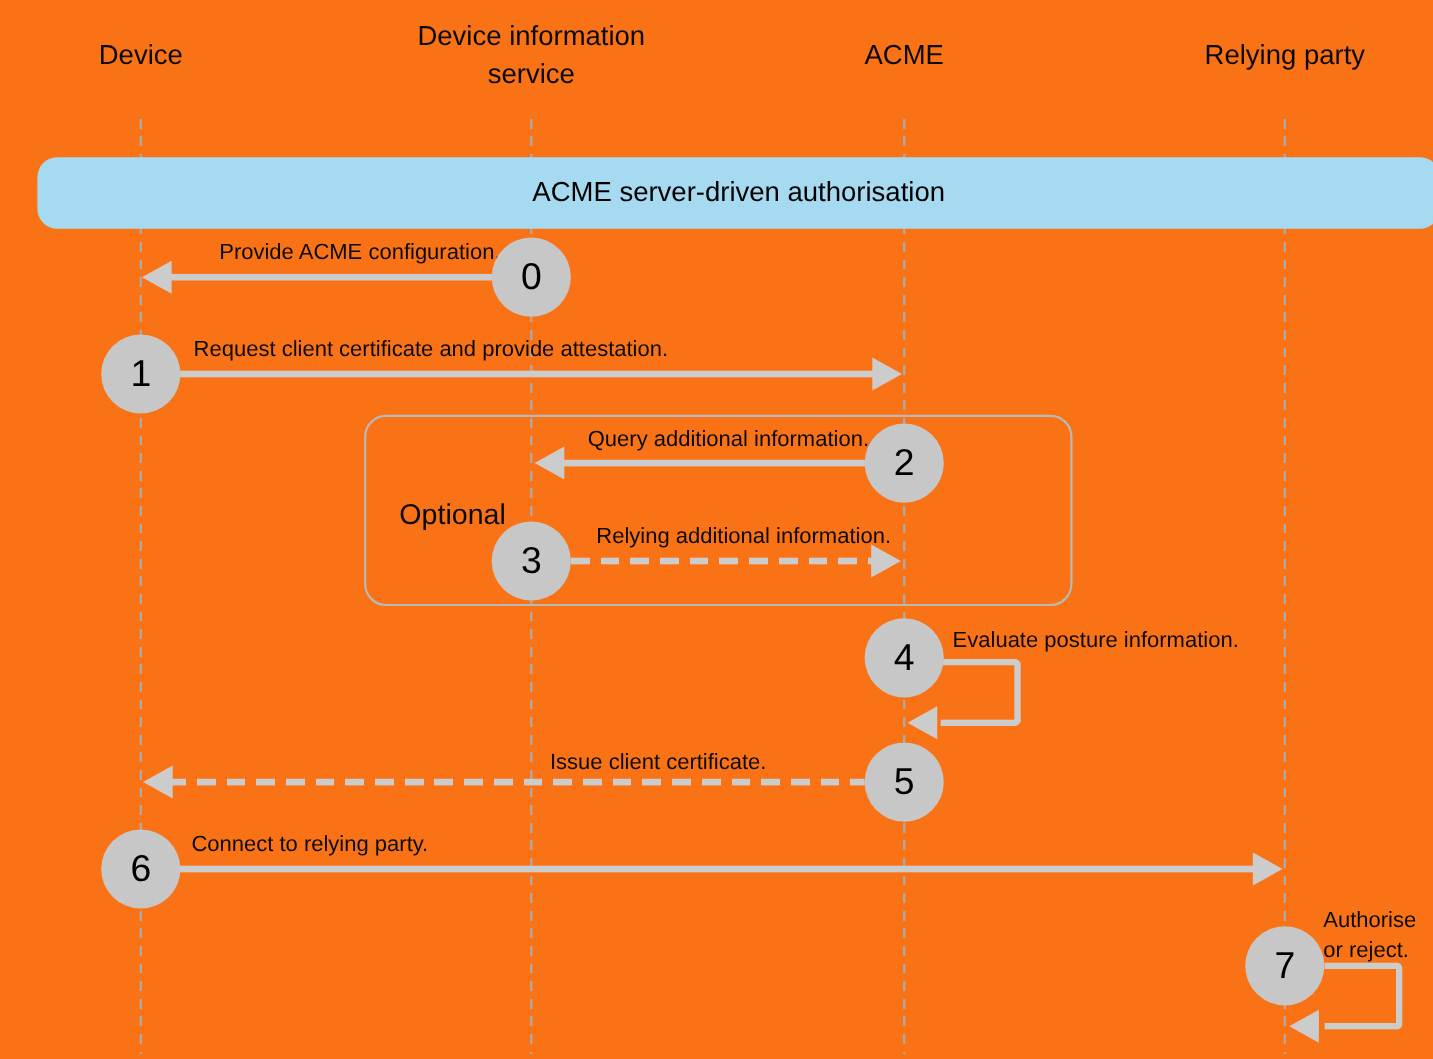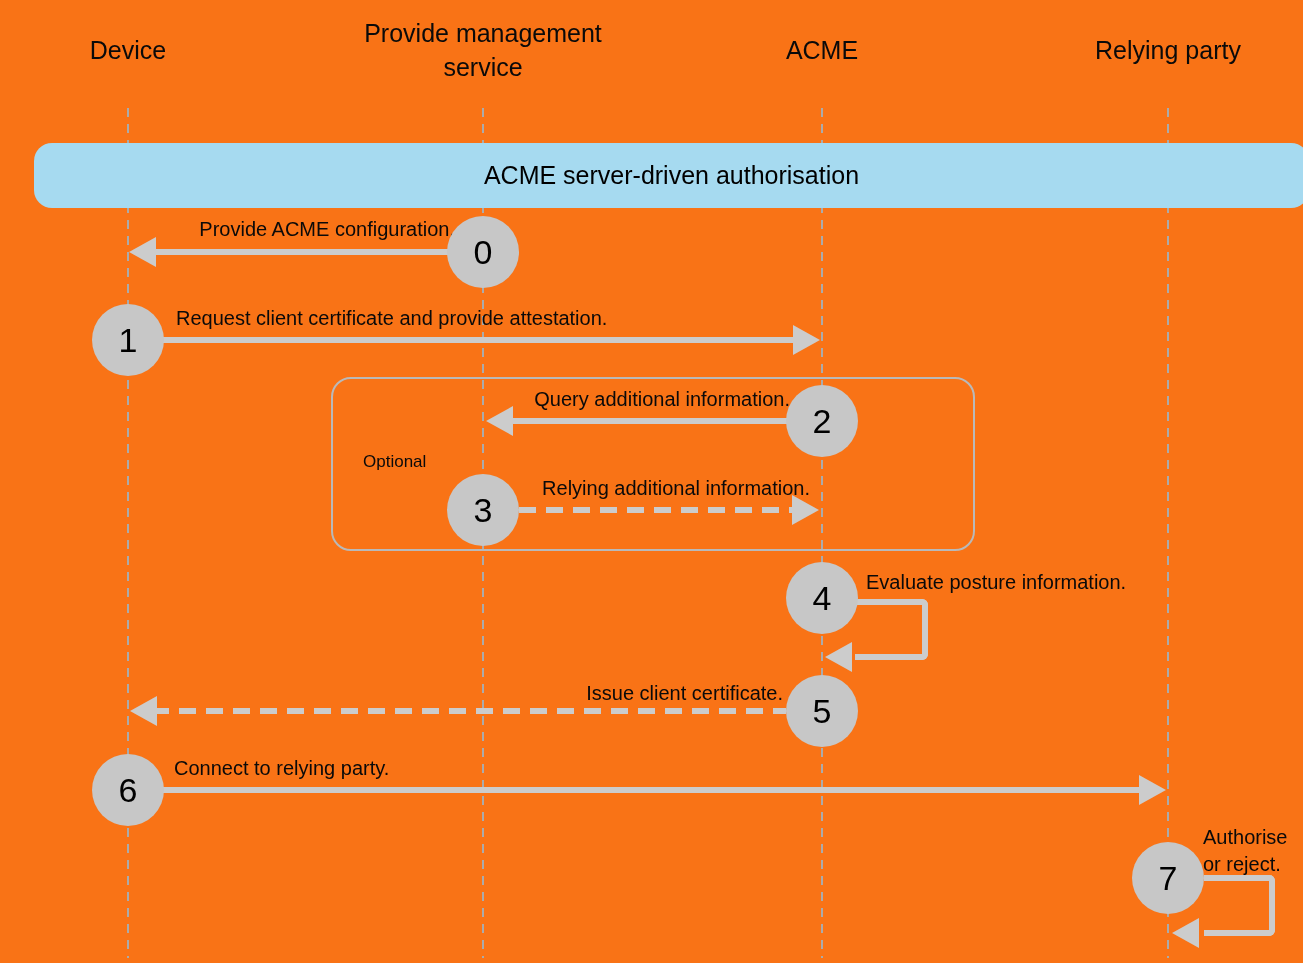--- a/index.html
+++ b/index.html
@@ -20,46 +20,46 @@
 
   .lifeline{position:absolute;top:108px;height:850px;width:2px;
             background:repeating-linear-gradient(180deg,var(--lifeline) 0 9px,transparent 9px 16px);}
 
   .banner{position:absolute;left:14px;top:143px;width:1275px;height:65px;border-radius:18px;
           background:var(--banner-bg);display:flex;align-items:center;justify-content:center;
           font-size:25px;color:#000;margin-left:20px;}
 
   .optional-box{position:absolute;left:331px;top:377px;width:644px;height:174px;
                 border:2px solid var(--optional-border);border-radius:20px;background:transparent;}
-  .optional-label{position:absolute;left:363px;top:452px;font-size:17px;color:var(--text);}
+  .optional-label{position:absolute;left:363px;top:452px;font-size:26px;color:var(--text);}
 
   .msg{position:absolute;font-size:20px;line-height:24px;color:var(--text);white-space:nowrap;}
   .msg.center{text-align:right;}
-  .msg.right{text-align:right;}
+  .msg.right{}
   .msg.wrap{white-space:normal;line-height:27px;}
 
   .line{position:absolute;height:6px;background:var(--arrow);}
   .line.dashed{background:repeating-linear-gradient(90deg,var(--arrow) 0 17px,transparent 17px 27px);}
 
   .head{position:absolute;width:0;height:0;border-top:15px solid transparent;border-bottom:15px solid transparent;}
   .head.left{border-right:27px solid var(--arrow);}
   .head.right{border-left:27px solid var(--arrow);}
 
   .loop{position:absolute;border:6px solid var(--arrow);border-left:none;border-radius:0 6px 6px 0;}
 
   .circle{position:absolute;width:72px;height:72px;border-radius:50%;background:var(--circle-fill);
           display:flex;align-items:center;justify-content:center;font-size:34px;color:#000;}
 </style>
 </head>
 <body>
 
 <div class="canvas">
 
   <div class="actor" style="left:28px;top:14px;width:200px;height:72px;">Device</div>
-  <div class="actor" style="left:343px;top:8px;width:280px;height:84px;">Provide management service</div>
+  <div class="actor" style="left:343px;top:8px;width:280px;height:84px;">Device information service</div>
   <div class="actor" style="left:722px;top:14px;width:200px;height:72px;">ACME</div>
   <div class="actor" style="left:1068px;top:14px;width:200px;height:72px;">Relying party</div>
 
   <div class="lifeline" style="left:127px;"></div>
   <div class="lifeline" style="left:482px;"></div>
   <div class="lifeline" style="left:821px;"></div>
   <div class="lifeline" style="left:1167px;"></div>
 
   <div class="banner">ACME server-driven authorisation</div>
 

